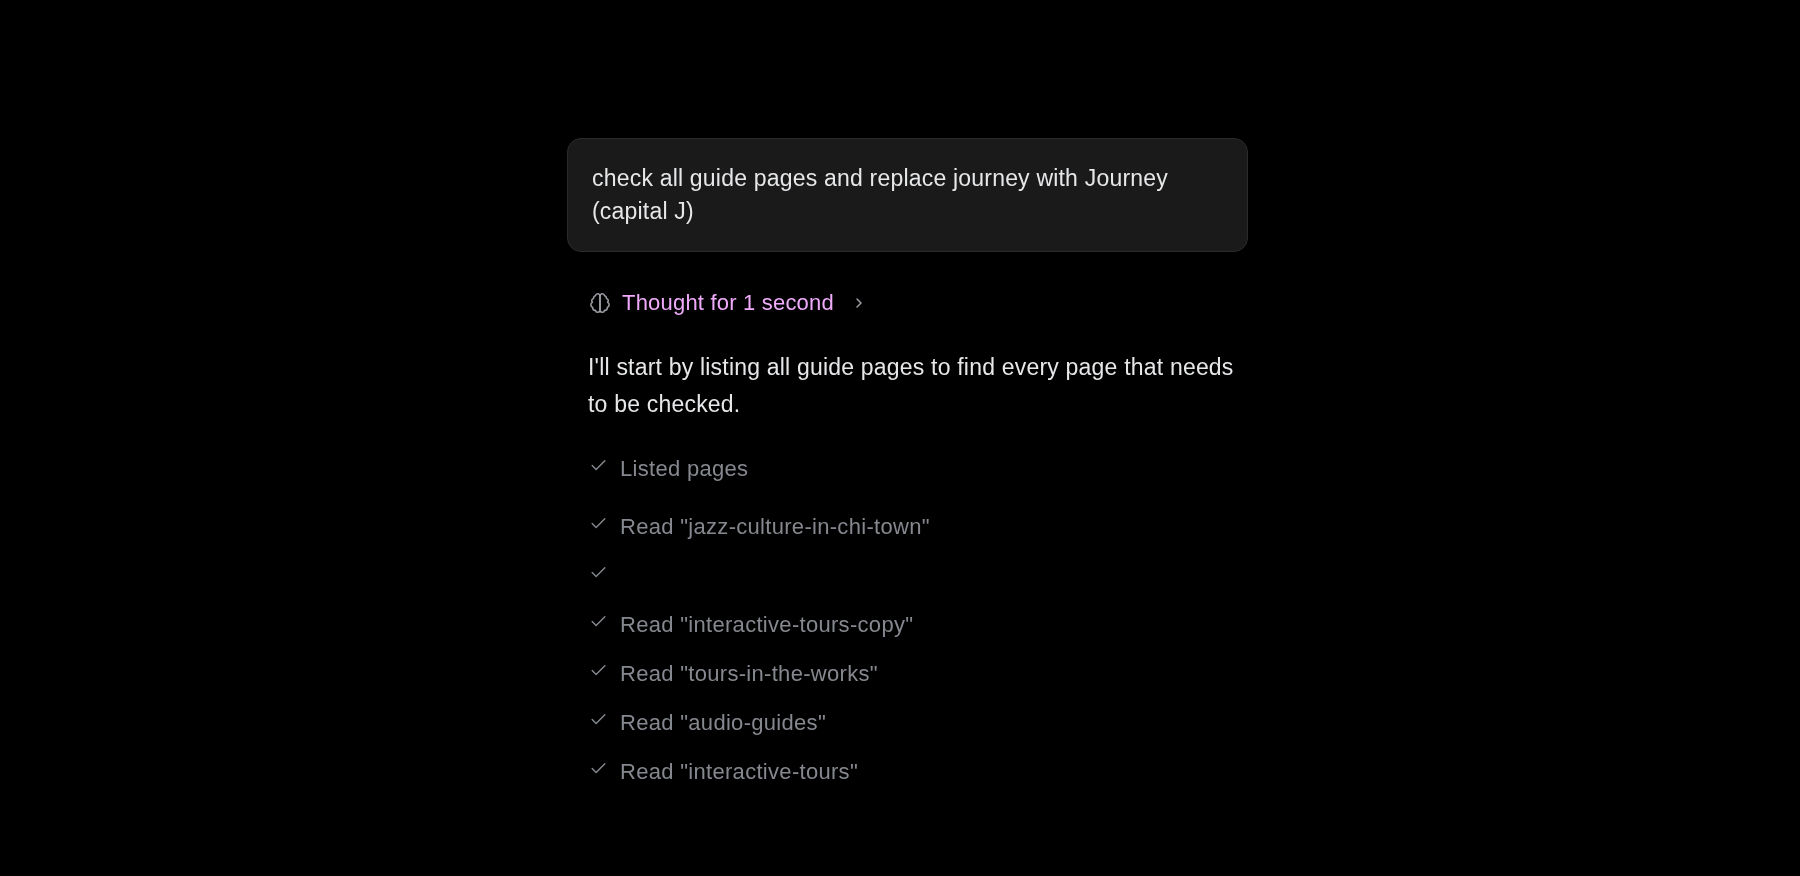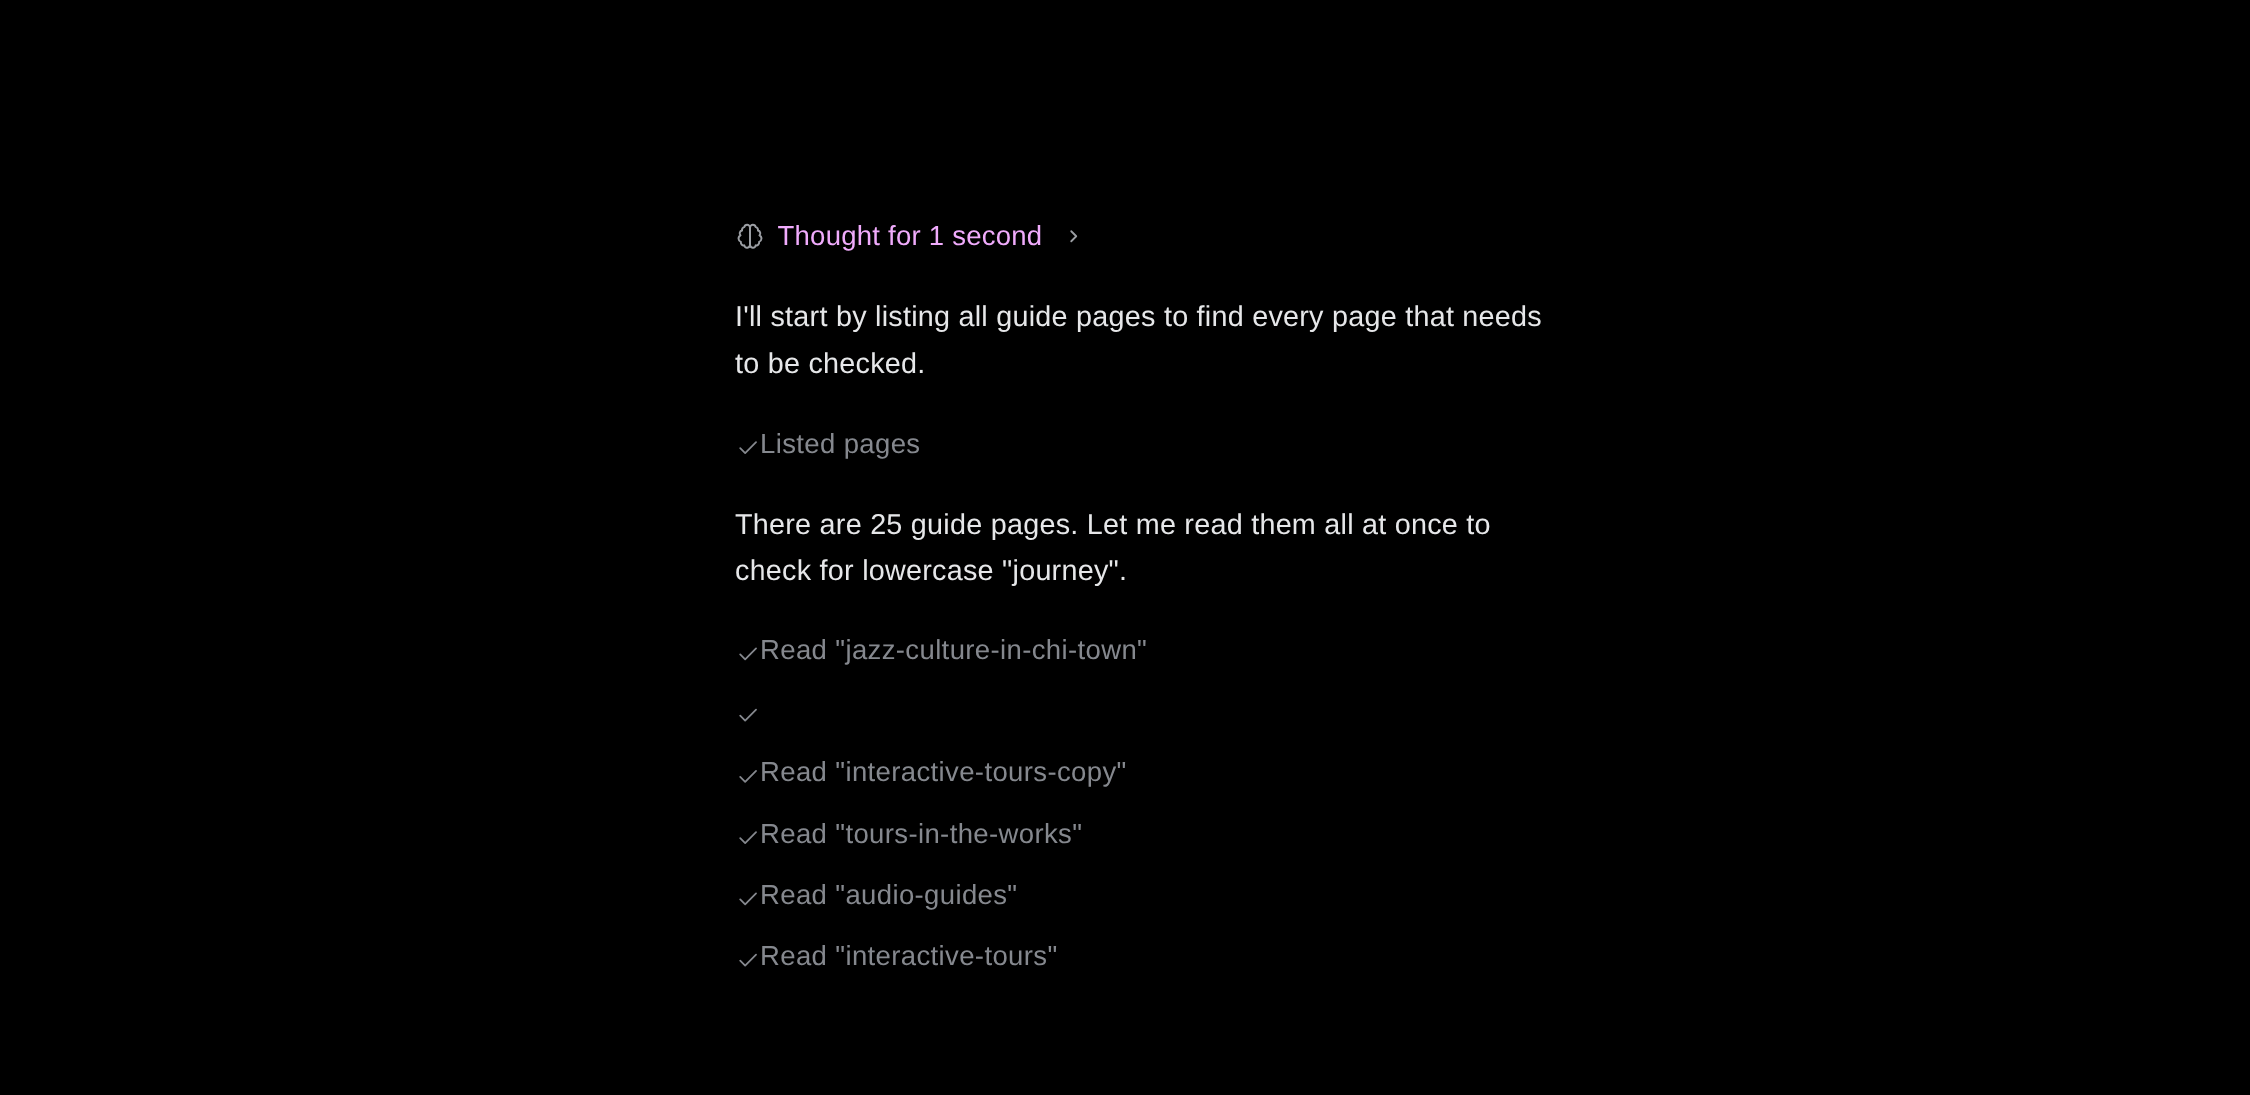--- a/index.html
+++ b/index.html
@@ -51,37 +51,41 @@
     color: #e6e7e9;
     font-size: 23px;
     line-height: 37px;
     letter-spacing: 0.2px;
   }
   .para-1 { margin-top: 33px; max-width: 650px; }
   .para-2 { margin-top: 33px; max-width: 610px; }
   .step-row {
     margin-left: 22px;
     display: flex;
-    align-items: flex-end;
+    align-items: flex-start;
+    gap: 12px;
     height: 26px;
     color: #85888e;
     font-size: 22px;
     letter-spacing: 0.3px;
     cursor: pointer;
   }
   .step-single { margin-top: 33px; }
   .step-list { margin-top: 32px; display: flex; flex-direction: column; gap: 23px; }
   .icon { display: flex; align-items: center; justify-content: center; flex: 0 0 auto; }
   svg { display: block; }
 </style>
 </head>
 <body>
 
 <div class="chat-column">
 
+  <div class="user-bubble">
+    <span>check all guide pages and replace journey with Journey (capital J)</span>
+  </div>
 
   <div class="thinking-row">
     <span class="icon">
       <svg width="22" height="22" viewBox="0 0 24 24" fill="none" stroke="#9b9ea3" stroke-width="1.7" stroke-linecap="round" stroke-linejoin="round">
         <path d="M9.5 2A2.5 2.5 0 0 1 12 4.5v15a2.5 2.5 0 0 1-4.96.44 2.5 2.5 0 0 1-2.96-3.08 3 3 0 0 1-.34-5.58 2.5 2.5 0 0 1 1.32-4.24 2.5 2.5 0 0 1 1.98-3A2.5 2.5 0 0 1 9.5 2Z"></path>
         <path d="M14.5 2A2.5 2.5 0 0 0 12 4.5v15a2.5 2.5 0 0 0 4.96.44 2.5 2.5 0 0 0 2.96-3.08 3 3 0 0 0 .34-5.58 2.5 2.5 0 0 0-1.32-4.24 2.5 2.5 0 0 0-1.98-3A2.5 2.5 0 0 0 14.5 2Z"></path>
       </svg>
     </span>
     <span>Thought for 1 second</span>
     <span class="chevron icon">
@@ -95,21 +99,20 @@
 
   <div class="step-row step-single">
     <span class="icon">
       <svg width="19" height="19" viewBox="0 0 24 24" fill="none" stroke="#85888e" stroke-width="1.8" stroke-linecap="round" stroke-linejoin="round">
         <path d="M20 6 9 17l-5-5"></path>
       </svg>
     </span>
     <span>Listed pages</span>
   </div>
 
-  <div class="para para-2">There are 25 guide pages. Let me read them all at once to check for lowercase "journey".</div>
 
   <div class="step-list">
 
     <div class="step-row">
       <span class="icon">
         <svg width="19" height="19" viewBox="0 0 24 24" fill="none" stroke="#85888e" stroke-width="1.8" stroke-linecap="round" stroke-linejoin="round">
             <path d="M20 6 9 17l-5-5"></path>
           </svg>
       </span>
       <span>Read "jazz-culture-in-chi-town"</span>

